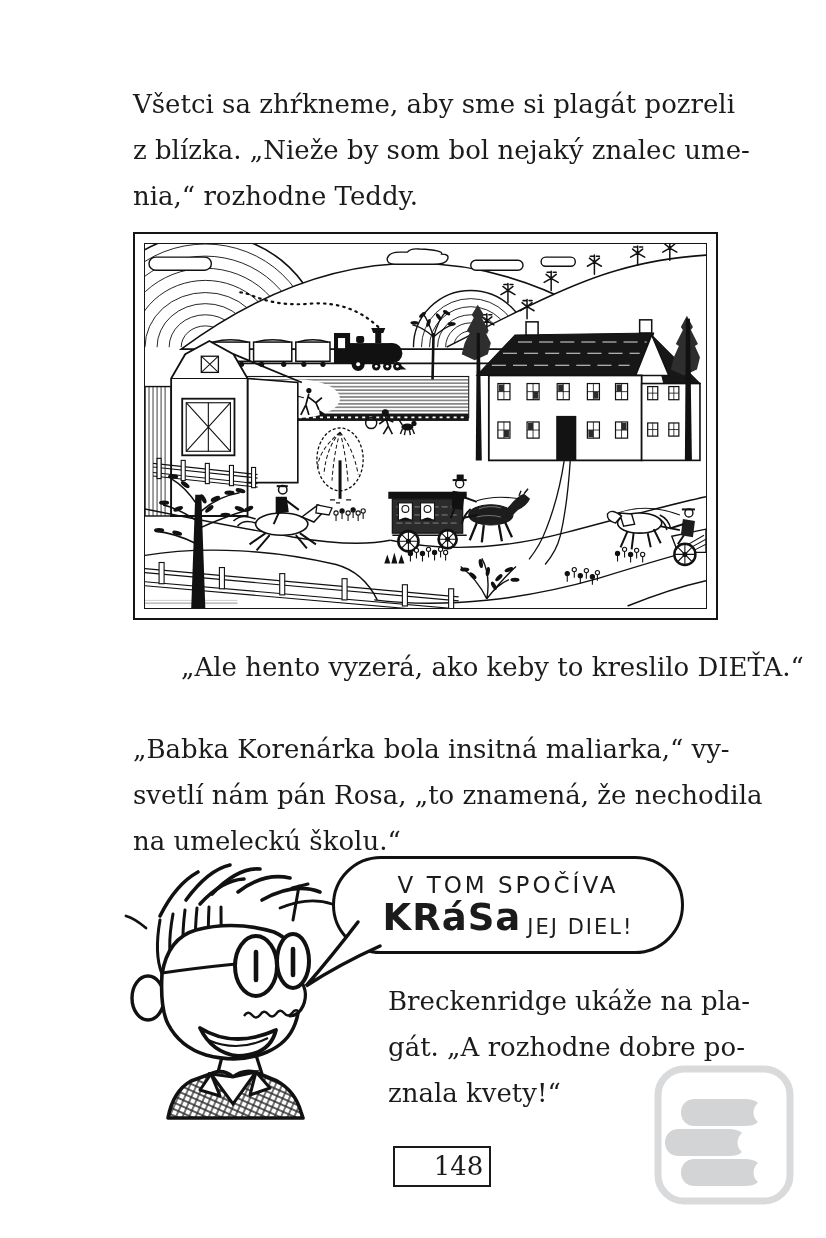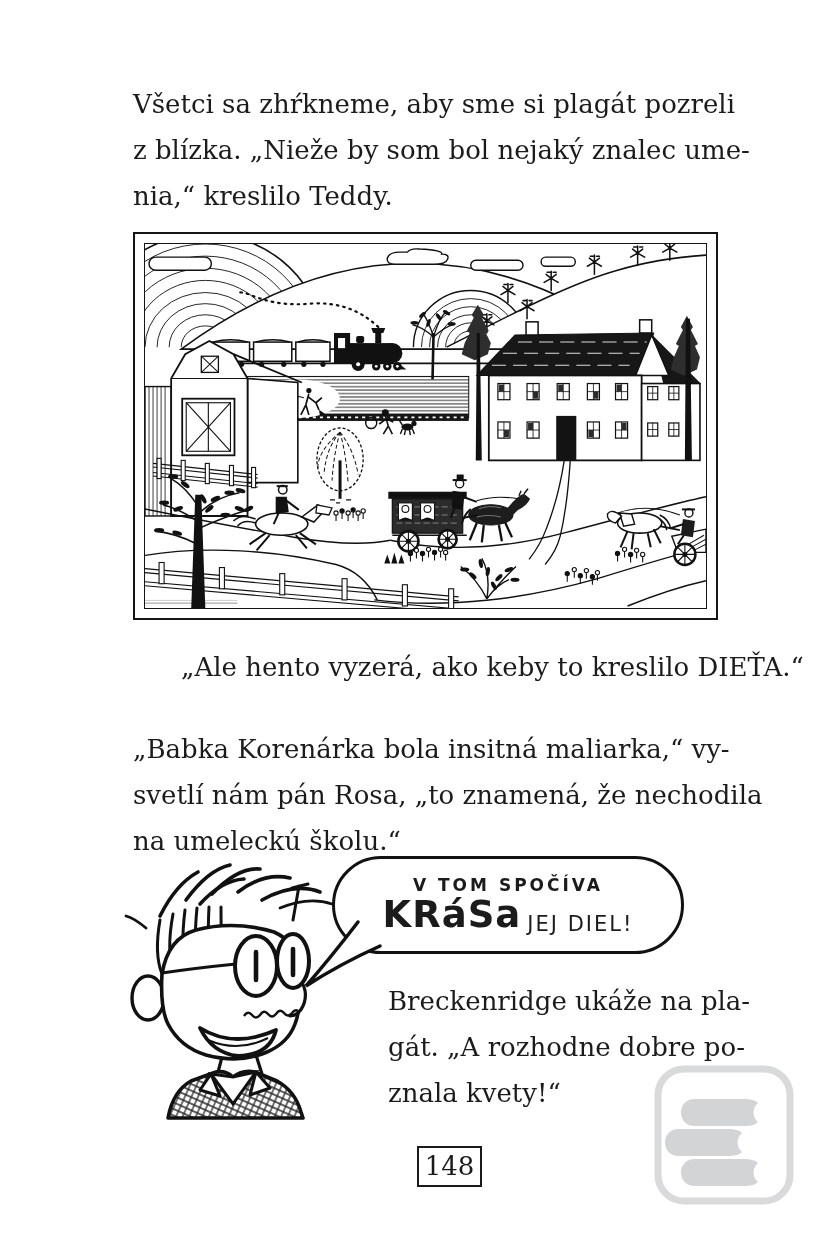--- a/index.html
+++ b/index.html
@@ -12,40 +12,40 @@
   .tline.last{text-align-last:left;}
   
   .figure{left:133px;top:232px;width:585px;height:388px;border:2.5px solid #151515;box-sizing:border-box;background:#fff;}
   .figure-inner{position:absolute;left:9px;top:9px;right:9px;bottom:9px;border:1.5px solid #151515;}
   .figure-inner svg{display:block;width:100%;height:100%;}
   
   .bubble{left:332px;top:856px;width:352px;height:98px;border:3.5px solid #111;border-radius:49px;
           box-sizing:border-box;background:#fff;z-index:3;
           display:flex;flex-direction:column;align-items:center;justify-content:center;
           font-family:"DejaVu Sans", sans-serif;}
-  .bubble .l1{font-size:17px;letter-spacing:3px;font-weight:700;}
+  .bubble .l1{font-size:23px;letter-spacing:3px;font-weight:400;}
   .bubble .l2{display:flex;align-items:flex-end;gap:6px;margin-top:-2px;}
   .bubble .emph{font-size:37px;font-weight:800;letter-spacing:1px;}
   .bubble .rest{font-size:21px;letter-spacing:2px;font-weight:500;}
   .tail{left:296px;top:916px;width:90px;height:80px;z-index:4;}
   
-  .pagenum{left:417px;top:1146px;width:61px;height:37px;border:2.5px solid #1a1a1a;box-sizing:content-box;
-           text-align:center;line-height:37px;font-size:26px;}
+  .pagenum{left:393px;top:1146px;width:61px;height:37px;border:2.5px solid #1a1a1a;box-sizing:content-box;
+           text-align:center;line-height:37px;font-size:26px;padding-left:33px;}
   
   .watermark{left:651px;top:1063px;width:146px;height:146px;z-index:1;}
   .charbox{left:104px;top:858px;width:258px;height:262px;z-index:2;}
   .p3{left:388px;top:978px;width:352px;z-index:2;}
 </style>
 </head>
 <body>
 
 <div class="abs para" style="left:133px;top:81px;">
   <div class="tline">Všetci sa zhŕkneme, aby sme si plagát pozreli</div>
   <div class="tline">z blízka. „Nieže by som bol nejaký znalec ume-</div>
-  <div class="tline last">nia,“ kreslilo Teddy.</div>
+  <div class="tline last">nia,“ rozhodne Teddy.</div>
 </div>
 
 <div class="abs figure">
  <div class="figure-inner">
   <svg viewBox="0 0 558 360" preserveAspectRatio="none" aria-label="Naive folk-art farm scene: rolling hills, clouds, steam train, barn with silo, plowed field, colonial house, willow, fences, horse rider, covered wagon and horse cart">
     <defs>
       <pattern id="hz" width="5" height="3.4" patternUnits="userSpaceOnUse">
         <path d="M0 1.7 H5" stroke="#1b1b1b" stroke-width="0.9"></path>
       </pattern>
       <g id="mt" stroke="#111" stroke-width="1.5" stroke-linecap="round" fill="none">

